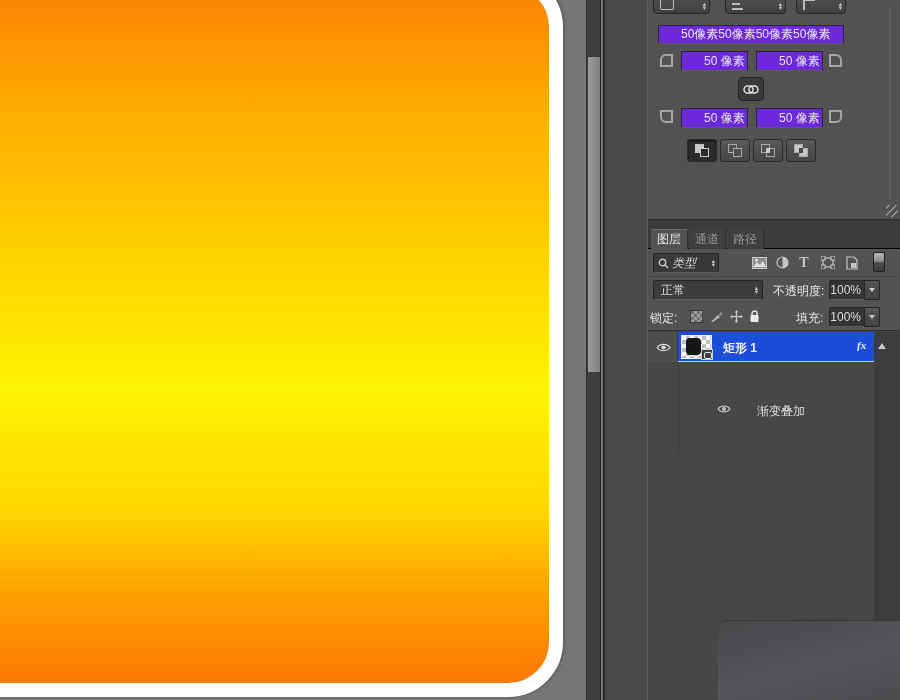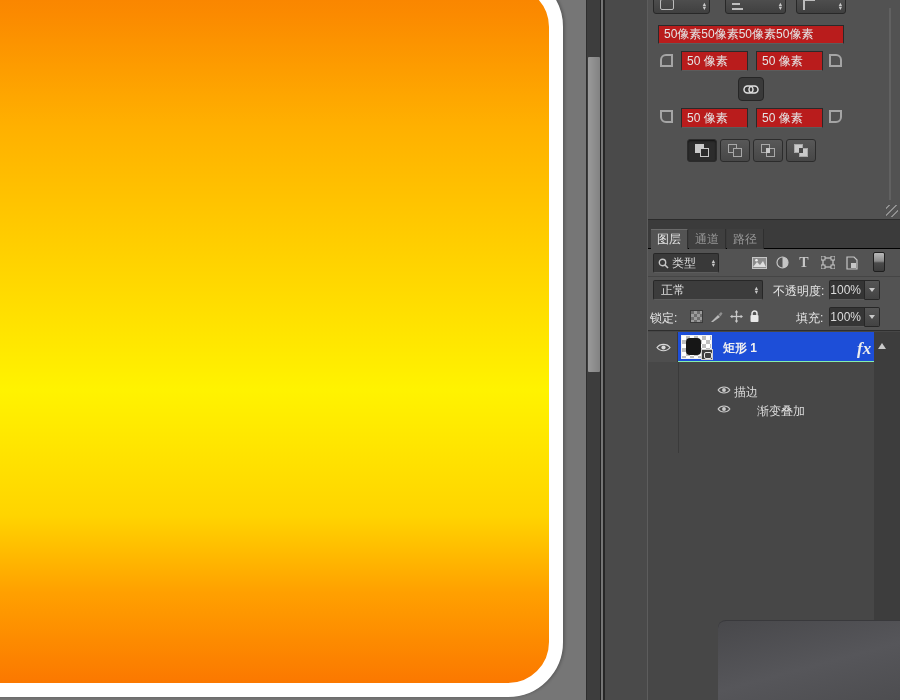--- a/index.html
+++ b/index.html
@@ -21,22 +21,22 @@
   #app-gap{left:603px;top:0;width:44px;height:700px;background:#4a4a4a;border-left:2px solid #262626;box-sizing:border-box;}
 
   
   #right-panel{left:647px;top:0;width:253px;height:700px;background:#474747;border-left:1px solid #5d5d5d;box-sizing:border-box;}
 
   
   #props{left:0;top:0;width:253px;height:220px;background:#525252;border-bottom:1px solid #2b2b2b;box-sizing:border-box;}
   .mini-drop{position:absolute;top:-9px;height:23px;background:linear-gradient(#565656,#404040);
      border:1px solid #282828;border-radius:3px;box-sizing:border-box;display:flex;align-items:flex-end;justify-content:space-between;padding:0 3px 3px 6px;}
   .stepper{display:flex;flex-direction:column;line-height:4px;font-size:6.5px;color:#c9c9c9;text-align:center;}
-  .field{position:absolute;background:#b91c1c;border:1px solid #2a2a2a;border-bottom-color:#5c5c5c;
-     box-sizing:border-box;display:flex;align-items:center;padding:0 5px;color:#e4e4e4;}
+  .field{position:absolute;background:#6d28d9;border:1px solid #2a2a2a;border-bottom-color:#5c5c5c;
+     box-sizing:border-box;display:flex;align-items:center;padding:0 22px;color:#e4e4e4;}
   .corner-glyph{position:absolute;width:13px;height:13px;border:2px solid #a5a5a5;box-sizing:border-box;background:transparent;}
   .c-tl{border-radius:6px 0 0 0;} .c-tr{border-radius:0 6px 0 0;}
   .c-bl{border-radius:0 0 0 6px;} .c-br{border-radius:0 0 6px 0;}
   #link-btn{left:90px;top:77px;width:26px;height:24px;background:#3a3a3a;border:1px solid #262626;
      border-radius:4px;box-sizing:border-box;display:flex;align-items:center;justify-content:center;}
   .pf-btn{position:absolute;top:139px;width:30px;height:23px;border:1px solid #2c2c2c;border-radius:3px;
      background:linear-gradient(#585858,#474747);box-sizing:border-box;display:flex;align-items:center;justify-content:center;}
   .pf-btn.pressed{background:#2c2c2c;box-shadow:inset 0 1px 2px rgba(0,0,0,.6);}
   .pf-icon{position:relative;width:15px;height:14px;}
   .pf-b,.pf-f{position:absolute;width:9px;height:9px;box-sizing:border-box;}
@@ -93,21 +93,21 @@
   .eye{display:inline-flex;}
   .thumb-rect{position:absolute;left:33px;top:3px;width:31px;height:24px;border:1px solid #f2f2f2;box-sizing:border-box;
      background-color:#fff;
      background-image:linear-gradient(45deg,#bfbfbf 25%,transparent 25%,transparent 75%,#bfbfbf 75%),
                       linear-gradient(45deg,#bfbfbf 25%,transparent 25%,transparent 75%,#bfbfbf 75%);
      background-size:8px 8px;background-position:0 0,4px 4px;}
   .thumb-rect .blackrect{position:absolute;left:4px;top:2px;width:15px;height:17px;background:#161616;border-radius:4px;}
   .vmask-badge{position:absolute;right:-2px;bottom:-2px;width:12px;height:11px;background:#3e3e3e;border:1px solid #cfcfcf;box-sizing:border-box;}
   .vmask-badge:after{content:"";position:absolute;left:2px;top:2px;width:6px;height:5px;border:1px solid #e6e6e6;border-radius:2px;}
   .thumb-bg{position:absolute;left:33px;top:4px;width:34px;height:24px;background:#9e9e9e;border:1px solid #2c2c2c;box-sizing:border-box;}
-  .fx-label{position:absolute;font-style:italic;font-family:"Liberation Serif",serif;font-size:17px;color:#ededed;}
+  .fx-label{position:absolute;font-style:italic;font-family:"Liberation Serif",serif;font-size:11px;color:#ededed;}
   #collapse-arrow{position:absolute;left:230px;top:114px;width:0;height:0;
      border-left:4.5px solid transparent;border-right:4.5px solid transparent;border-bottom:6px solid #c9c9c9;}
   .lock-glyph{position:absolute;}
 
   #watermark{left:70px;top:391px;width:183px;height:80px;border-radius:8px 0 0 0;
      background:linear-gradient(165deg,#48484b 0%,#56565a 55%,#4d4d50 100%);
      border-top:1px solid #39393c;box-sizing:border-box;}
 
   .t{white-space:nowrap;}
   svg{display:block;}
@@ -221,21 +221,21 @@
           <span class="lines"></span>
         </div>
       </div>
 
       <div id="filter-row" class="abs">
         <div id="type-drop" class="abs">
           <svg width="11" height="11" viewBox="0 0 11 11">
             <circle cx="4.5" cy="4.5" r="3.2" fill="none" stroke="#c6c6c6" stroke-width="1.4"></circle>
             <line x1="7" y1="7" x2="10" y2="10" stroke="#c6c6c6" stroke-width="1.6"></line>
           </svg>
-          <span class="t" style="flex:1;">类型</span>
+          <span class="t" style="flex:1;font-style:italic;">类型</span>
           <span class="stepper">▴<br>▾</span>
         </div>
         <span class="f-icon" style="left:103px;">
           <svg width="15" height="12" viewBox="0 0 15 12">
               <rect x="0.5" y="0.5" width="14" height="11" fill="#8c8c8c" stroke="#c6c6c6"></rect>
               <path d="M1 10 L5 5 L8 8 L11 4 L14 10 Z" fill="#dedede"></path>
               <circle cx="4.5" cy="3.2" r="1.3" fill="#efefef"></circle>
             </svg>
         </span>
         <span class="f-icon" style="left:126px;">
@@ -334,29 +334,20 @@
 
       <div class="layer-row eff-row" style="top:133px;margin-top:40px;">
         <span class="eye" style="position:absolute;left:50px;top:4px;">
           <svg width="14" height="10" viewBox="0 0 15 11">
               <path d="M1 5.5 C4 1.2 11 1.2 14 5.5 C11 9.8 4 9.8 1 5.5 Z" fill="none" stroke="#c9c9c9" stroke-width="1.2"></path>
               <circle cx="7.5" cy="5.5" r="2.1" fill="#c9c9c9"></circle>
             </svg>
         </span>
         <span class="t" style="position:absolute;left:67px;top:3px;">效果</span>
       </div>
-      <div class="layer-row eff-row" style="top:152px;">
-        <span class="eye" style="position:absolute;left:69px;top:4px;">
-          <svg width="14" height="10" viewBox="0 0 15 11">
-              <path d="M1 5.5 C4 1.2 11 1.2 14 5.5 C11 9.8 4 9.8 1 5.5 Z" fill="none" stroke="#c9c9c9" stroke-width="1.2"></path>
-              <circle cx="7.5" cy="5.5" r="2.1" fill="#c9c9c9"></circle>
-            </svg>
-        </span>
-        <span class="t" style="position:absolute;left:86px;top:3px;">描边</span>
-      </div>
       <div class="layer-row eff-row" style="top:171px;">
         <span class="eye" style="position:absolute;left:69px;top:4px;">
           <svg width="14" height="10" viewBox="0 0 15 11">
               <path d="M1 5.5 C4 1.2 11 1.2 14 5.5 C11 9.8 4 9.8 1 5.5 Z" fill="none" stroke="#c9c9c9" stroke-width="1.2"></path>
               <circle cx="7.5" cy="5.5" r="2.1" fill="#c9c9c9"></circle>
             </svg>
         </span>
         <span class="t" style="position:absolute;left:86px;top:3px;margin-left:23px;">渐变叠加</span>
       </div>
       <div id="eye-col-line" class="abs"></div>

